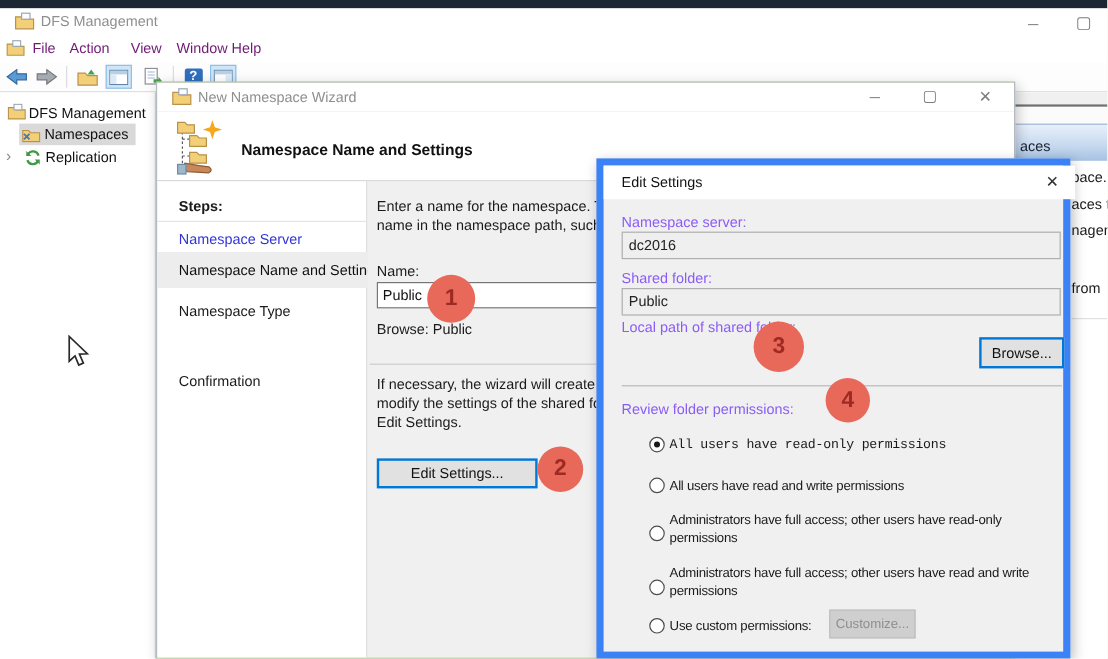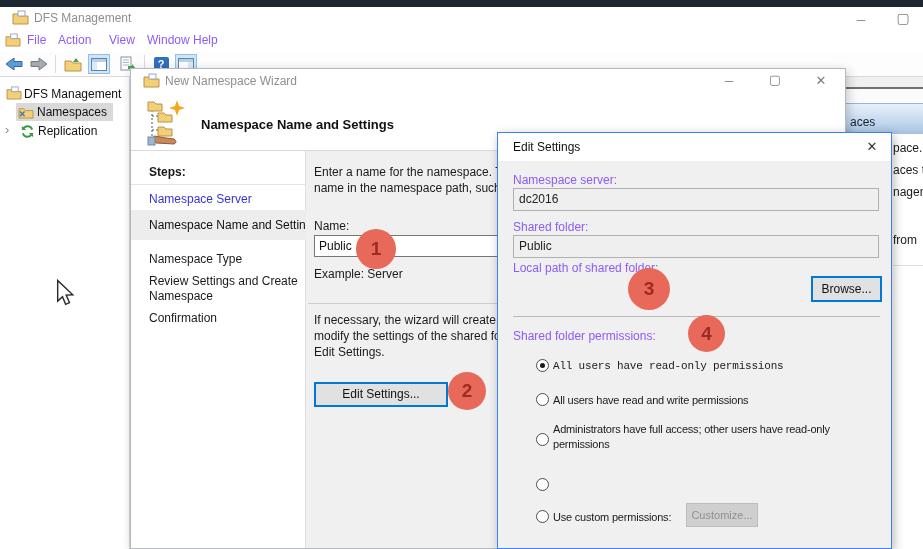--- a/index.html
+++ b/index.html
@@ -14,21 +14,21 @@
 
   
   #top-strip { left:0; top:0; width:923px; height:7px; background:#1d2633; }
   #main-titlebar { left:0; top:7px; width:923px; height:23px; background:#fff; }
   #main-title-text { left:34px; top:4px; color:#8f8f8f; }
   .winbtn { width:30px; height:20px; text-align:center; line-height:20px; color:#7d7d7d; font-size:12px; }
   #main-min { left:846px; top:3px; }
   #main-max { left:888px; top:1px; font-size:14px; }
 
   #menubar { left:0; top:30px; width:923px; height:22px; background:#fff; }
-  .menu-item { position:absolute; top:3px; color:#8b5cf6; }
+  .menu-item { position:absolute; top:3px; color:#701a75; }
   #menu-file{left:27px;} #menu-action{left:58px;} #menu-view{left:109px;} #menu-window{left:147px;} #menu-help{left:193px;}
 
   #toolbar { left:0; top:52px; width:923px; height:25px; background:#fdfdfd; border-bottom:1px solid #d9d9d9; }
   .tb-sep { position:absolute; top:3px; width:1px; height:18px; background:#dcdcdc; }
   .tb-btn { position:absolute; top:2px; width:22px; height:20px; display:flex; align-items:center; justify-content:center; }
   .tb-btn.hl { background:#cfe5f8; border:1px solid #8fc0e9; }
   .helpglyph { width:15px; height:15px; background:#2f6fbd; color:#fff; border-radius:2px; font-weight:bold; font-size:11px; text-align:center; line-height:15px; }
 
   
   #tree-panel { left:0; top:77px; width:130px; height:472px; background:#fff; border-right:1px solid #d6d6d6; }
@@ -75,21 +75,21 @@
   #name-input { left:8px; top:84px; width:320px; height:22px; border:1px solid #767676; background:#fff;
     font-family:inherit; font-size:12px; padding:0 4px; color:#111; }
   #example-text { left:8px; top:116px; }
   #content-divider { left:2px; top:152px; width:190px; height:1px; background:#cdcdcd; }
   #note-text { left:8px; top:161px; line-height:16px; white-space:nowrap; }
   #edit-settings-btn { left:8px; top:231px; width:134px; height:25px; background:#e1e1e1;
     border:2px solid #0078d7; font-family:inherit; font-size:12px; color:#111; text-align:center; line-height:21px; }
 
   
   #edit-dialog { left:497px; top:132px; width:395px; height:417px; background:#f0f0f0;
-    border:1px solid #3b82f6; box-shadow:2px 3px 10px rgba(0,0,0,0.28); z-index:20; }
+    border:6px solid #3b82f6; box-shadow:2px 3px 10px rgba(0,0,0,0.28); z-index:20; }
   #ed-titlebar { left:0; top:0; width:393px; height:28px; background:#fff; }
   #ed-title-text { left:15px; top:7px; color:#111; }
   #ed-close { left:363px; top:4px; width:22px; height:20px; text-align:center; line-height:20px; color:#333; font-size:13px; }
   .ed-label { position:absolute; left:15px; color:#8b5cf6; }
   .ed-ro { position:absolute; left:15px; width:366px; height:23px; background:#efefef; border:1px solid #b0b0b0;
     line-height:21px; padding:0 5px; color:#222; overflow:hidden; }
   #ed-lbl-server { top:40px; } #ed-ro-server { top:55px; }
   #ed-lbl-shared { top:87px; } #ed-ro-shared { top:102px; }
   #ed-lbl-path { top:128px; }
   #ed-path-input { position:absolute; left:15px; top:144px; width:276px; height:24px; border:1px solid #767676;
@@ -268,32 +268,31 @@
     </div>
 
     <div id="steps-panel" class="abs">
       <span id="steps-heading" class="abs nowrap">Steps:</span>
       <div id="steps-divider" class="abs"></div>
       <span id="step-0" class="abs nowrap">Namespace Server</span>
       <div id="step-band" class="abs">
         <span id="step-1" class="abs nowrap">Namespace Name and Settings</span>
       </div>
       <span id="step-2" class="abs nowrap">Namespace Type</span>
-      <span id="step-3" class="abs">Review Settings and Create Namespace</span>
       <span id="step-4" class="abs nowrap">Confirmation</span>
     </div>
 
     <div id="wiz-content" class="abs">
       <div id="intro-text" class="abs">
         <div>Enter a name for the namespace. This na</div>
         <div>name in the namespace path, such as \\</div>
       </div>
       <span id="name-label" class="abs nowrap">Name:</span>
       <input id="name-input" class="abs" type="text" value="Public" style="">
-      <span id="example-text" class="abs nowrap">Example: Server</span>
+      <span id="example-text" class="abs nowrap">Browse: Public</span>
       <div id="content-divider" class="abs"></div>
       <div id="note-text" class="abs">
         <div>If necessary, the wizard will create a shar</div>
         <div>modify the settings of the shared folder, su</div>
         <div>Edit Settings.</div>
       </div>
       <button id="edit-settings-btn" class="abs">Edit Settings...</button>
     </div>
   </div>
 
@@ -306,32 +305,33 @@
     <span class="ed-label nowrap" id="ed-lbl-server">Namespace server:</span>
     <div class="ed-ro nowrap" id="ed-ro-server">dc2016</div>
 
     <span class="ed-label nowrap" id="ed-lbl-shared">Shared folder:</span>
     <div class="ed-ro nowrap" id="ed-ro-shared">Public</div>
 
     <span class="ed-label nowrap" id="ed-lbl-path">Local path of shared folder:</span>
     <button id="ed-browse-btn">Browse...</button>
 
     <div id="ed-divider"></div>
-    <span class="ed-label nowrap" id="ed-lbl-perms">Shared folder permissions:</span>
+    <span class="ed-label nowrap" id="ed-lbl-perms">Review folder permissions:</span>
 
     <div class="radio checked" id="radio-0"></div>
     <span class="radio-label" id="rlabel-0">All users have read-only permissions</span>
 
     <div class="radio" id="radio-1"></div>
     <span class="radio-label" id="rlabel-1">All users have read and write permissions</span>
 
     <div class="radio" id="radio-2"></div>
     <span class="radio-label" id="rlabel-2">Administrators have full access; other users have read-only permissions</span>
 
     <div class="radio" id="radio-3"></div>
+    <span class="radio-label" id="rlabel-3">Administrators have full access; other users have read and write permissions</span>
 
     <div class="radio" id="radio-4"></div>
     <span class="radio-label" id="rlabel-4">Use custom permissions:</span>
     <button id="ed-customize-btn">Customize...</button>
   </div>
 
   <div class="ann" id="ann-1">1</div>
   <div class="ann" id="ann-2">2</div>
   <div class="ann" id="ann-3">3</div>
   <div class="ann" id="ann-4">4</div>

